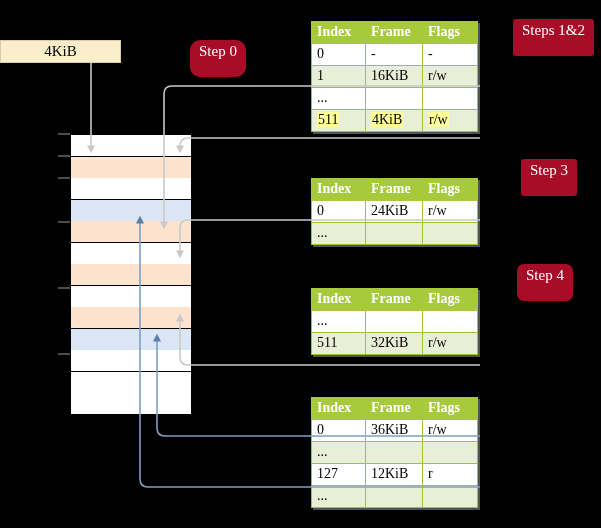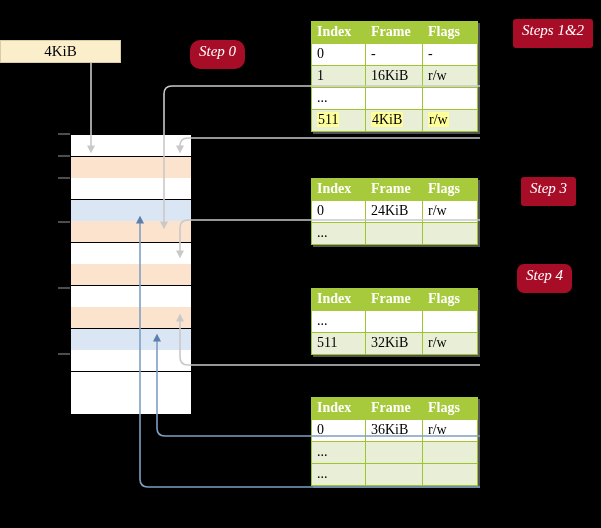--- a/index.html
+++ b/index.html
@@ -18,25 +18,24 @@
 
   
   .step-badge {
     position: absolute;
     background: #a80d28;
     color: #ffffff;
     font-family: "Liberation Serif", "DejaVu Serif", serif;
     font-size: 15px;
     line-height: 20px;
     text-align: center;
-    padding: 1px 9px 8px 9px;
+    padding: 1px 9px 16px 9px;
     border-radius: 3px;
     white-space: nowrap;
     box-shadow: 0 1px 0 rgba(0,0,0,0.4);
-    font-style: italic;
   }
 
   
   .kib-box {
     position: absolute;
     background: #fbeecb;
     border: 1px solid #d8cda4;
     color: #000000;
     font-size: 15px;
     text-align: center;
@@ -247,33 +246,38 @@
           <tr class="plain">
             <td class="c-index">0</td>
             <td class="c-frame">36KiB</td>
             <td class="c-flags">r/w</td>
           </tr>
           <tr class="alt">
             <td class="c-index">...</td>
             <td class="c-frame"></td>
             <td class="c-flags"></td>
           </tr>
+          <tr class="plain">
+            <td class="c-index">127</td>
+            <td class="c-frame">12KiB</td>
+            <td class="c-flags">r</td>
+          </tr>
           <tr class="alt">
             <td class="c-index">...</td>
             <td class="c-frame"></td>
             <td class="c-flags"></td>
           </tr>
         </tbody>
       </table>
     </div>
 
   <div id="badges-host">
       <div class="step-badge" style="left: 190px; top: 40px; border-radius: 10px;">Step 0</div>
       <div class="step-badge" style="left: 513px; top: 19px;">Steps 1&amp;2</div>
-      <div class="step-badge" style="left: 521px; top: 177px; text-align: right;">Step 3</div>
+      <div class="step-badge" style="left: 521px; top: 159px; text-align: right;">Step 3</div>
       <div class="step-badge" style="left: 517px; top: 264px; border-radius: 7px;">Step 4</div>
     </div>
 
   <svg id="wires" viewBox="0 0 601 528">
     <defs>
       <marker id="arrow-grey" viewBox="0 0 10 10" refX="7" refY="5" markerWidth="5" markerHeight="5" orient="auto-start-reverse">
         <path d="M 0 0 L 10 5 L 0 10 z" fill="#c9c9c9"></path>
       </marker>
       <marker id="arrow-blue" viewBox="0 0 10 10" refX="7" refY="5" markerWidth="5" markerHeight="5" orient="auto-start-reverse">
         <path d="M 0 0 L 10 5 L 0 10 z" fill="#5b7fae"></path>

